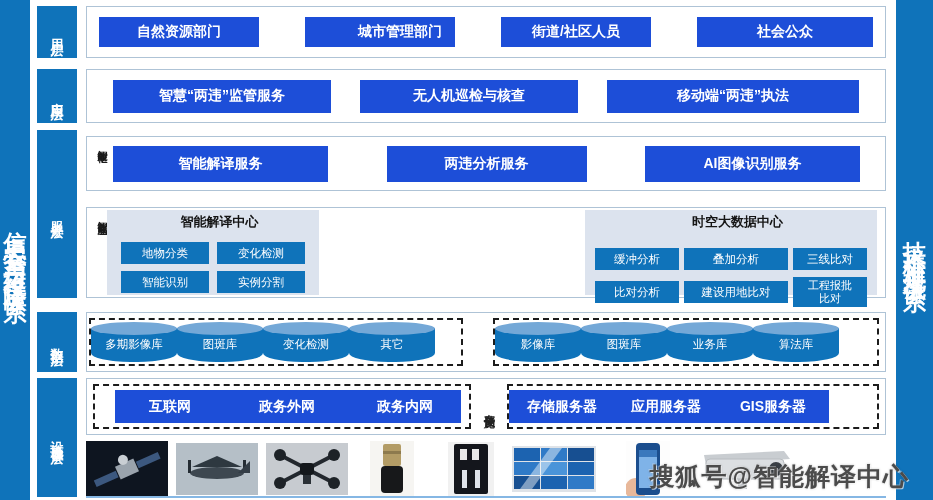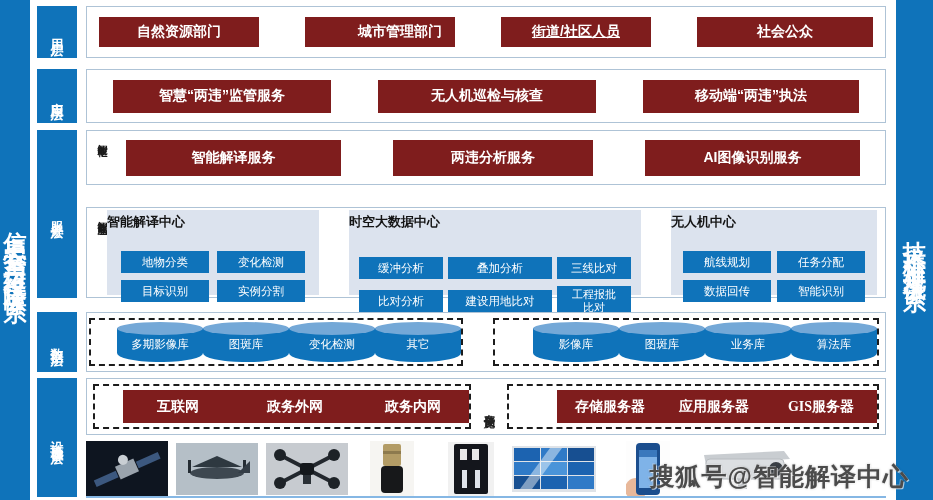--- a/index.html
+++ b/index.html
@@ -16,38 +16,38 @@
   .pillar .vtext { font-size:23px; font-weight:bold; letter-spacing:7px; }
 
   
   .tab { position:absolute; left:37px; width:40px; background:#0f73ba; color:#fff;
          display:flex; align-items:center; justify-content:center; }
   .tab .vtext { font-size:13px; font-weight:bold; letter-spacing:3px; }
 
   
   .wbox { position:absolute; left:86px; width:800px; background:#fff; border:1px solid #aec3d6; }
 
-  .pbtn { background:#7f1d1d; color:#fff; display:flex; align-items:center; justify-content:center;
+  .pbtn { background:#1d4ed8; color:#fff; display:flex; align-items:center; justify-content:center;
           font-size:14px; font-weight:bold; text-align:center; }
 
   .row-flex { display:flex; align-items:center; justify-content:space-between; }
 
   
   .svc-label { width:20px; padding:5px 0 0 4px; font-size:10px; font-weight:bold; color:#1a1a1a; letter-spacing:1px; }
   .svc-content { flex:1; display:flex; align-items:center; justify-content:space-between; padding:0 25px 0 6px; }
 
   .panel { background:#dce3ee; height:85px; padding-top:3px; }
-  .panel-title { text-align:left; font-size:13px; font-weight:bold; color:#141414; height:20px; }
-  .panel-grid { display:grid; row-gap:7px; margin-top:18px; align-items:center; justify-content:space-between; }
+  .panel-title { text-align:center; font-size:13px; font-weight:bold; color:#141414; height:20px;margin-left:13px; }
+  .panel-grid { display:grid; row-gap:7px; margin-top:9px; align-items:center; justify-content:space-between; }
   .sbtn { background:#0f73ba; color:#fff; font-size:11.5px; height:22px;
           display:flex; align-items:center; justify-content:center; text-align:center; }
   .sbtn-tall { height:30px; font-size:11px; line-height:1.15; white-space:pre-line; }
 
   
-  .dashed { border:2px dashed #1c1c1c; display:flex; align-items:center; justify-content:flex-end;font-family:Liberation Serif, serif; }
+  .dashed { border:2px dashed #1c1c1c; display:flex; align-items:center; justify-content:flex-start; }
 
   .cyl { position:relative; width:86px; height:40px; }
   .cyl-body { position:absolute; top:6px; left:0; right:0; bottom:0; background:#0f73ba;
               border-radius:0 0 46% 46% / 0 0 9px 9px; }
   .cyl-top  { position:absolute; top:0; left:0; right:0; height:13px; background:#74a8d7; border-radius:50%; }
   .cyl-label { position:absolute; left:0; right:0; top:15px; text-align:center; color:#fff; font-size:11.5px; z-index:2; }
 
   .storage-label { width:20px; margin:0 6px; font-size:11px; font-weight:bold; color:#222; letter-spacing:1px;
                    display:flex; align-items:center; justify-content:center; }
 
@@ -86,75 +86,66 @@
   <div class="tab" style="top:312px;height:60px;">
     <span class="vtext">数据层</span>
   </div>
   <div class="tab" style="top:378px;height:119px;">
     <span class="vtext">设施设备层</span>
   </div>
 
   <div class="wbox row-flex" style="top:6px;height:52px;padding:0 12px;">
     <div class="pbtn" style="width:160px;height:30px;">自然资源部门</div>
     <div class="pbtn" style="width:150px;height:30px;padding-left:40px;">城市管理部门</div>
-    <div class="pbtn" style="width:150px;height:30px;text-decoration:underline;">街道/社区人员</div>
+    <div class="pbtn" style="width:150px;height:30px;">街道/社区人员</div>
     <div class="pbtn" style="width:176px;height:30px;">社会公众</div>
   </div>
 
   <div class="wbox row-flex" style="top:69px;height:54px;padding:0 26px;">
     <div class="pbtn" style="width:218px;height:33px;">智慧“两违”监管服务</div>
     <div class="pbtn" style="width:218px;height:33px;">无人机巡检与核查</div>
-    <div class="pbtn" style="width:216px;height:33px;">移动端“两违”执法</div>
-  </div>
-
-  <div class="wbox" style="top:130px;height:55px;display:flex;gap:13px;">
+    <div class="pbtn" style="width:252px;height:33px;">移动端“两违”执法</div>
+  </div>
+
+  <div class="wbox" style="top:136px;height:55px;display:flex;">
     <div class="svc-label vtext">智能中枢</div>
     <div class="svc-content">
       <div class="pbtn" style="width:215px;height:36px;">智能解译服务</div>
       <div class="pbtn" style="width:200px;height:36px;">两违分析服务</div>
       <div class="pbtn" style="width:215px;height:36px;">AI图像识别服务</div>
     </div>
   </div>
 
   <div class="wbox" style="top:207px;height:91px;display:flex;">
     <div class="svc-label vtext" style="font-size:10px;">智能化底座</div>
     <div style="flex:1;display:flex;align-items:center;justify-content:space-between;padding:0 8px 0 0;">
 
       <div class="panel" style="width:212px;">
         <div class="panel-title">智能解译中心</div>
         <div class="panel-grid" style="grid-template-columns:88px 88px;padding:0 14px;">
           <div class="sbtn">地物分类</div>
           <div class="sbtn">变化检测</div>
-          <div class="sbtn">目标识别</div>
+          <div class="sbtn">智能识别</div>
           <div class="sbtn">实例分割</div>
         </div>
       </div>
 
       <div class="panel" style="width:292px;">
         <div class="panel-title">时空大数据中心</div>
         <div class="panel-grid" style="grid-template-columns:84px 104px 74px;padding:6px 10px;">
           <div class="sbtn">缓冲分析</div>
           <div class="sbtn">叠加分析</div>
           <div class="sbtn">三线比对</div>
           <div class="sbtn">比对分析</div>
           <div class="sbtn">建设用地比对</div>
           <div class="sbtn sbtn-tall">工程报批
 比对</div>
         </div>
       </div>
 
-      <div class="panel" style="width:206px;">
-        <div class="panel-title">无人机中心</div>
-        <div class="panel-grid" style="grid-template-columns:88px 88px;padding:0 12px;">
-          <div class="sbtn">航线规划</div>
-          <div class="sbtn">任务分配</div>
-          <div class="sbtn">数据回传</div>
-          <div class="sbtn">智能识别</div>
-        </div>
-      </div>
 
     </div>
   </div>
 
   <div class="wbox row-flex" style="top:312px;height:60px;padding:0 6px 0 2px;">
     <div class="dashed" style="width:374px;height:48px;">
       <div class="cyl">
         <div class="cyl-body"></div>
           <div class="cyl-top"></div>
         <div class="cyl-label">多期影像库</div>

